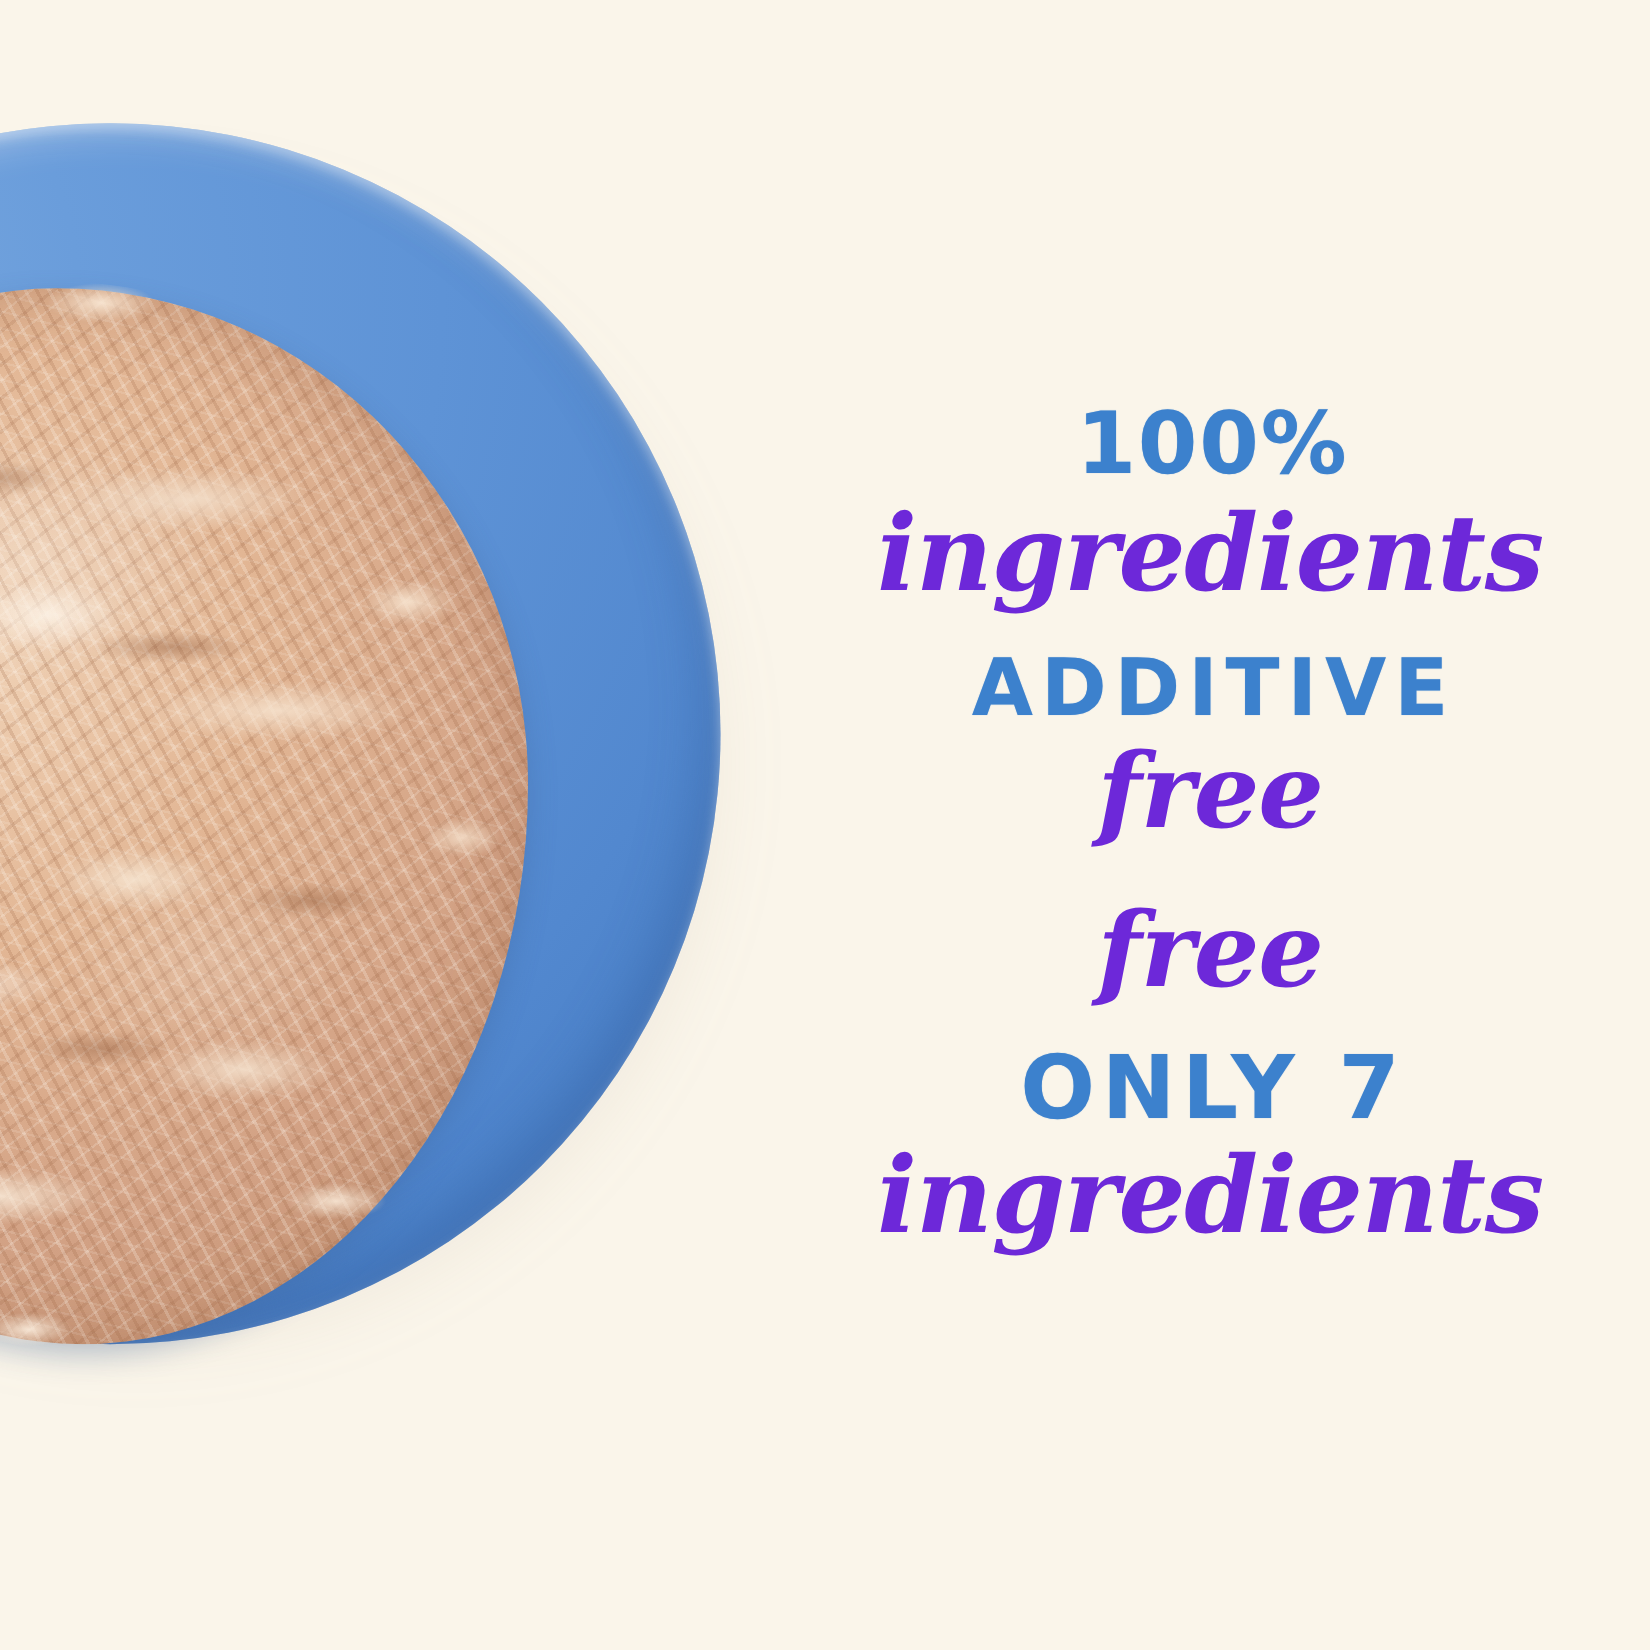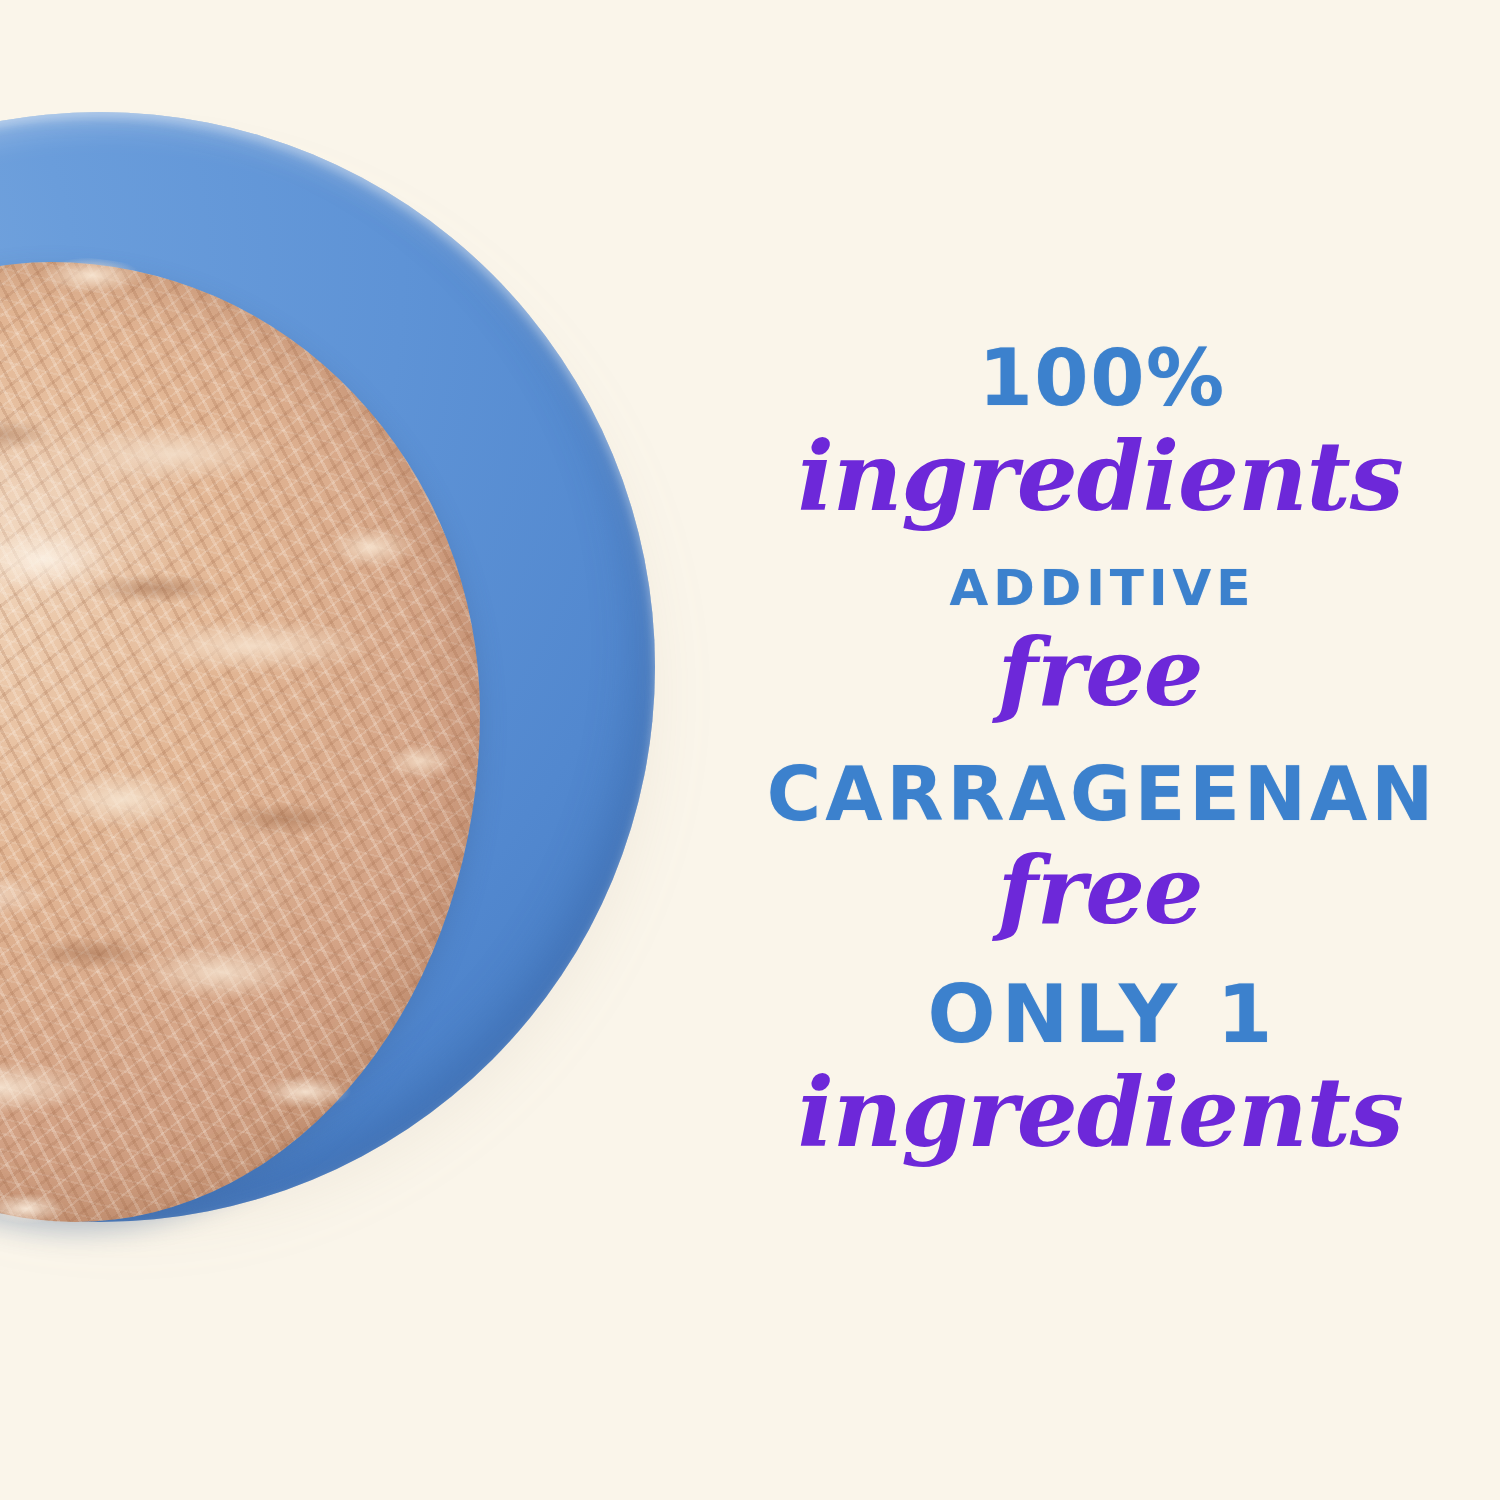--- a/index.html
+++ b/index.html
@@ -206,21 +206,21 @@
     line-height: 1.0;
     letter-spacing: -0.012em;
   }
 
   
   .c1 .claim-top      { font-size: 78px; }
   .c1 .claim-top.l1   { letter-spacing: 0.02em; }
   .c1 .claim-top.l2   { margin-top: 8px; font-size: 84px; }
   .c1 .claim-script   { font-size: 96px; margin-top: 12px; }
 
-  .c2 .claim-top      { font-size: 50px; letter-spacing: 0.10em; text-indent: 0.10em; text-align: center; }
+  .c2 .claim-top      { font-size: 72px; letter-spacing: 0.10em; text-indent: 0.10em; text-align: center; }
   .c2 .claim-script   { font-size: 94px; margin-top: 12px; }
 
   .c3 .claim-top      { font-size: 74px; letter-spacing: 0.055em; text-indent: 0.055em; }
   .c3 .claim-script   { font-size: 94px; margin-top: 12px; }
 
   .c4 .claim-top      { font-size: 80px; letter-spacing: 0.075em; text-indent: 0.075em; }
   .c4 .claim-script   { font-size: 96px; margin-top: 10px; }
 </style>
 </head>
 <body>
@@ -242,23 +242,22 @@
       <span class="claim-top l1">100%</span>
       <span class="claim-script">ingredients</span>
     </div>
 
     <div class="claim c2">
       <span class="claim-top">ADDITIVE</span>
       <span class="claim-script">free</span>
     </div>
 
     <div class="claim c3">
-      <span class="claim-top">CARRAGEENAN</span>
       <span class="claim-script">free</span>
     </div>
 
     <div class="claim c4">
-      <span class="claim-top">ONLY 1</span>
+      <span class="claim-top">ONLY 7</span>
       <span class="claim-script">ingredients</span>
     </div>
 
   </div>
 </div>
 
 </body></html>

